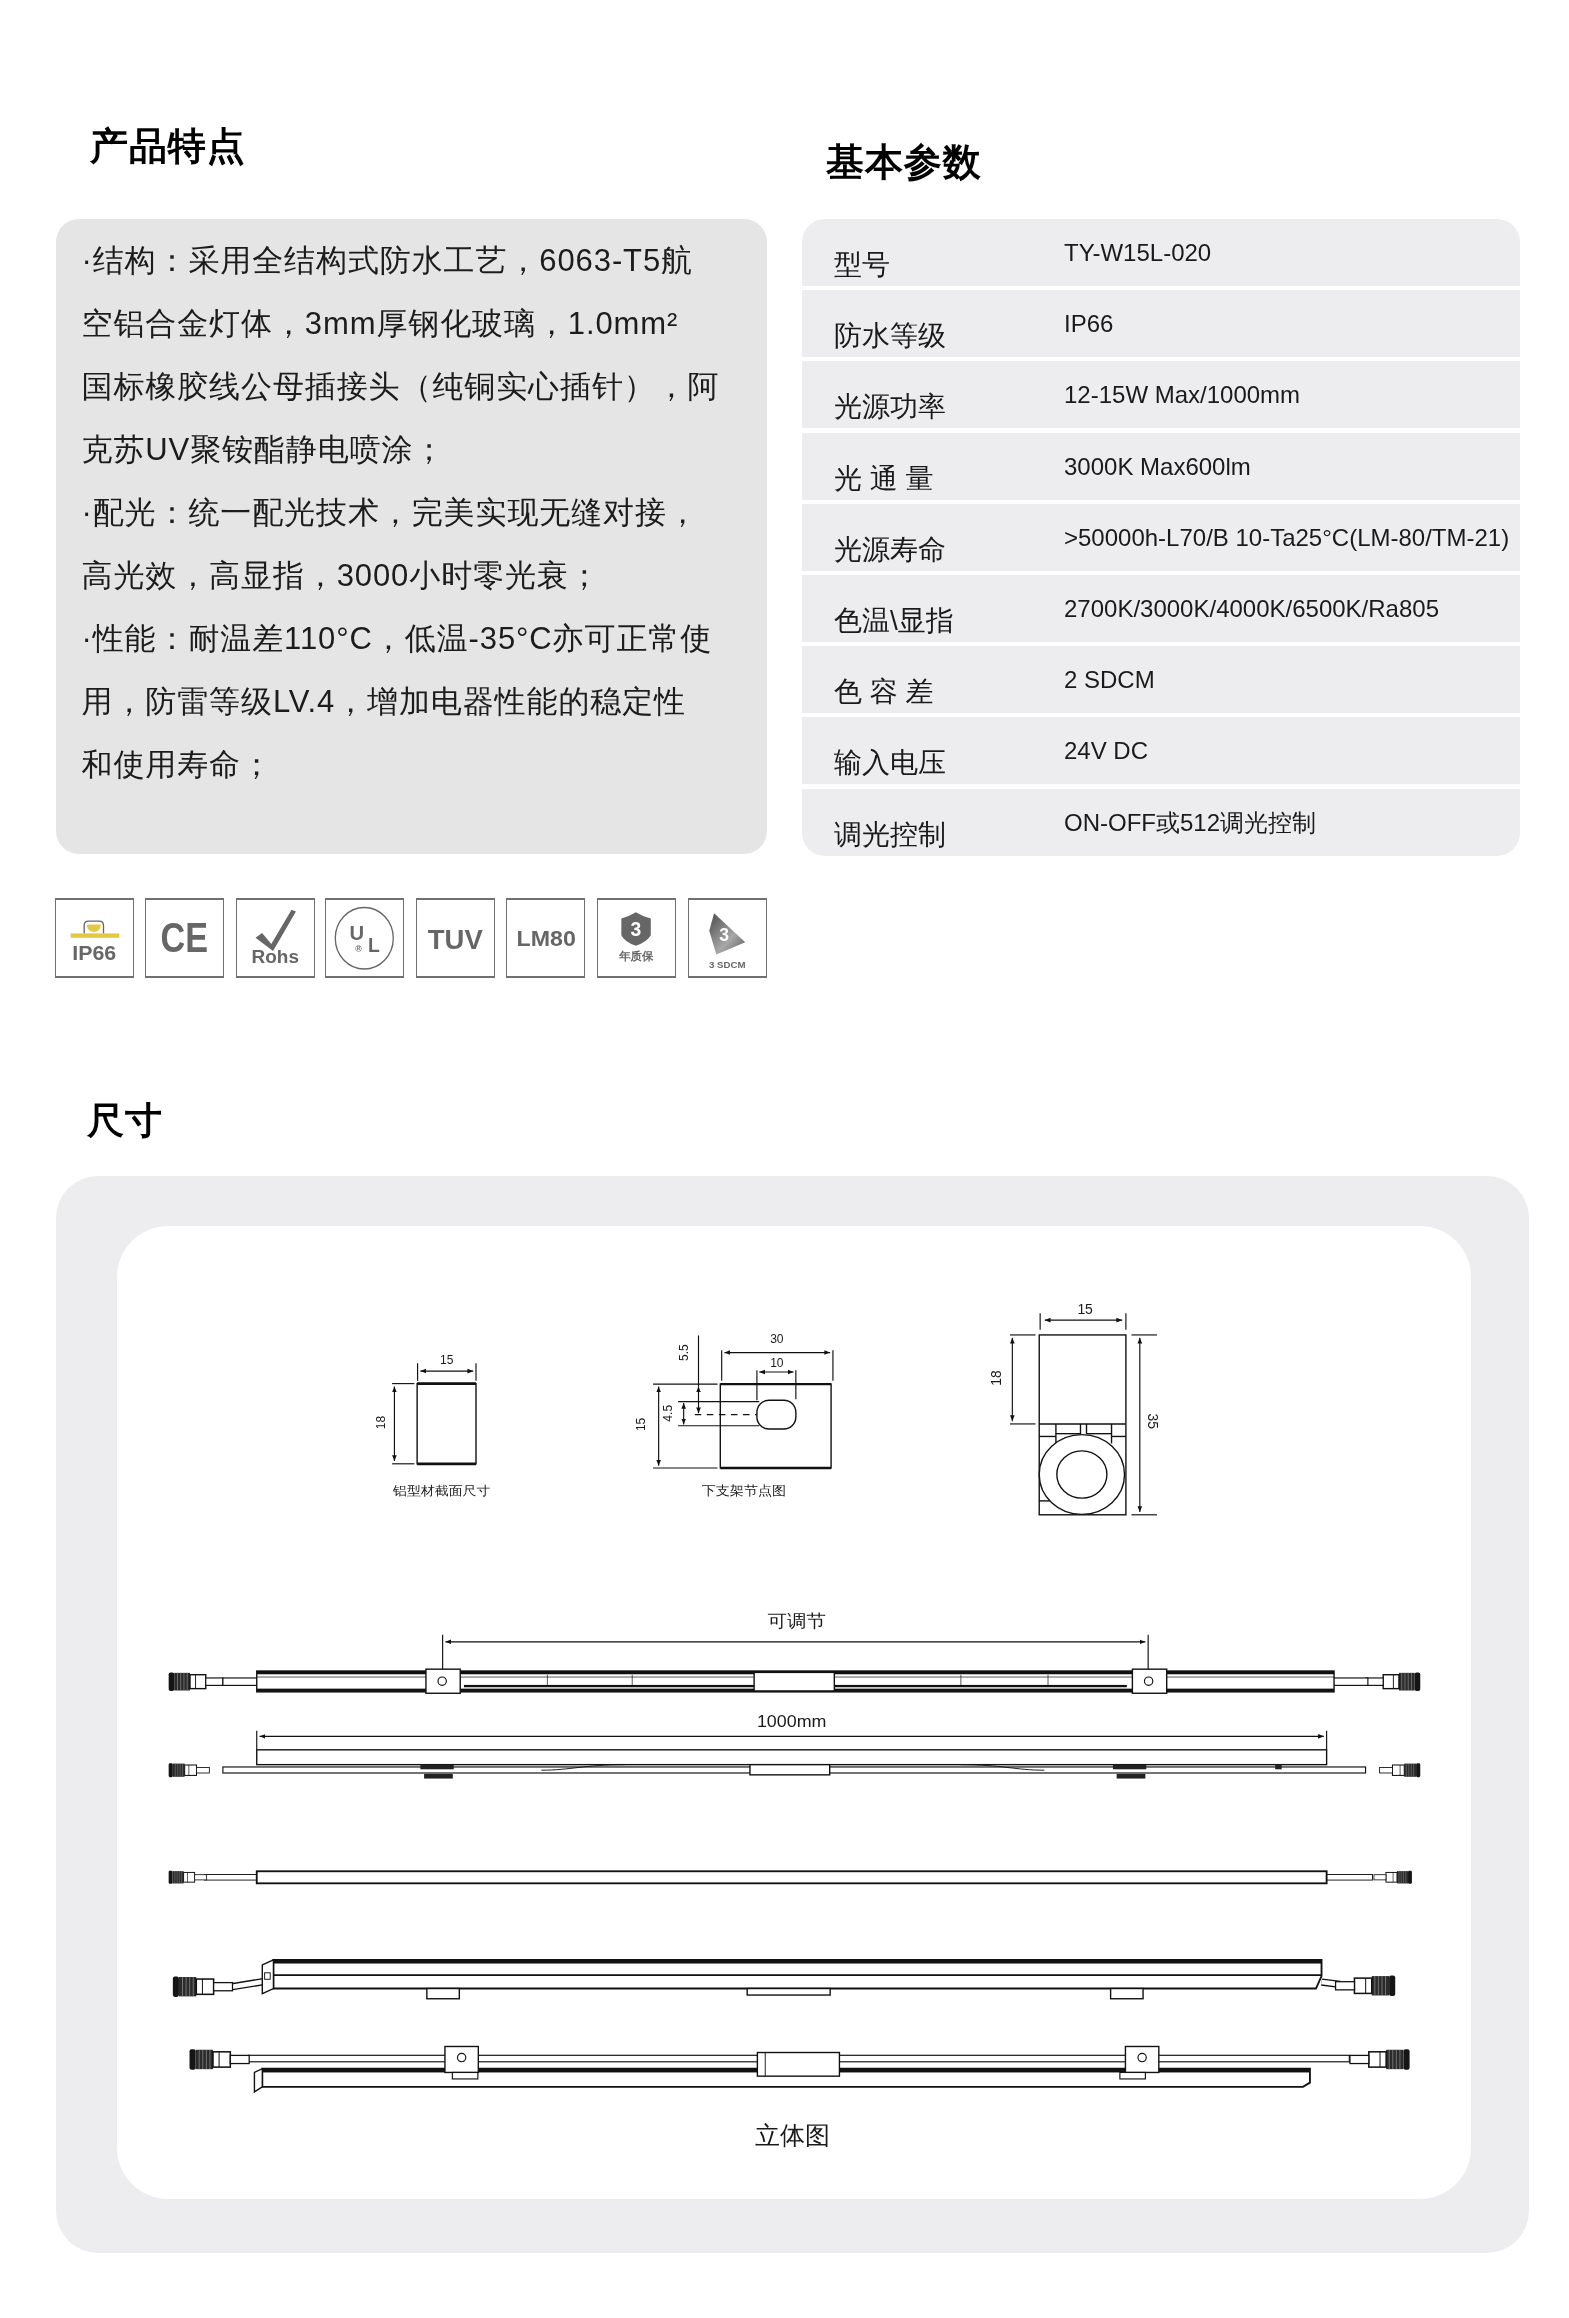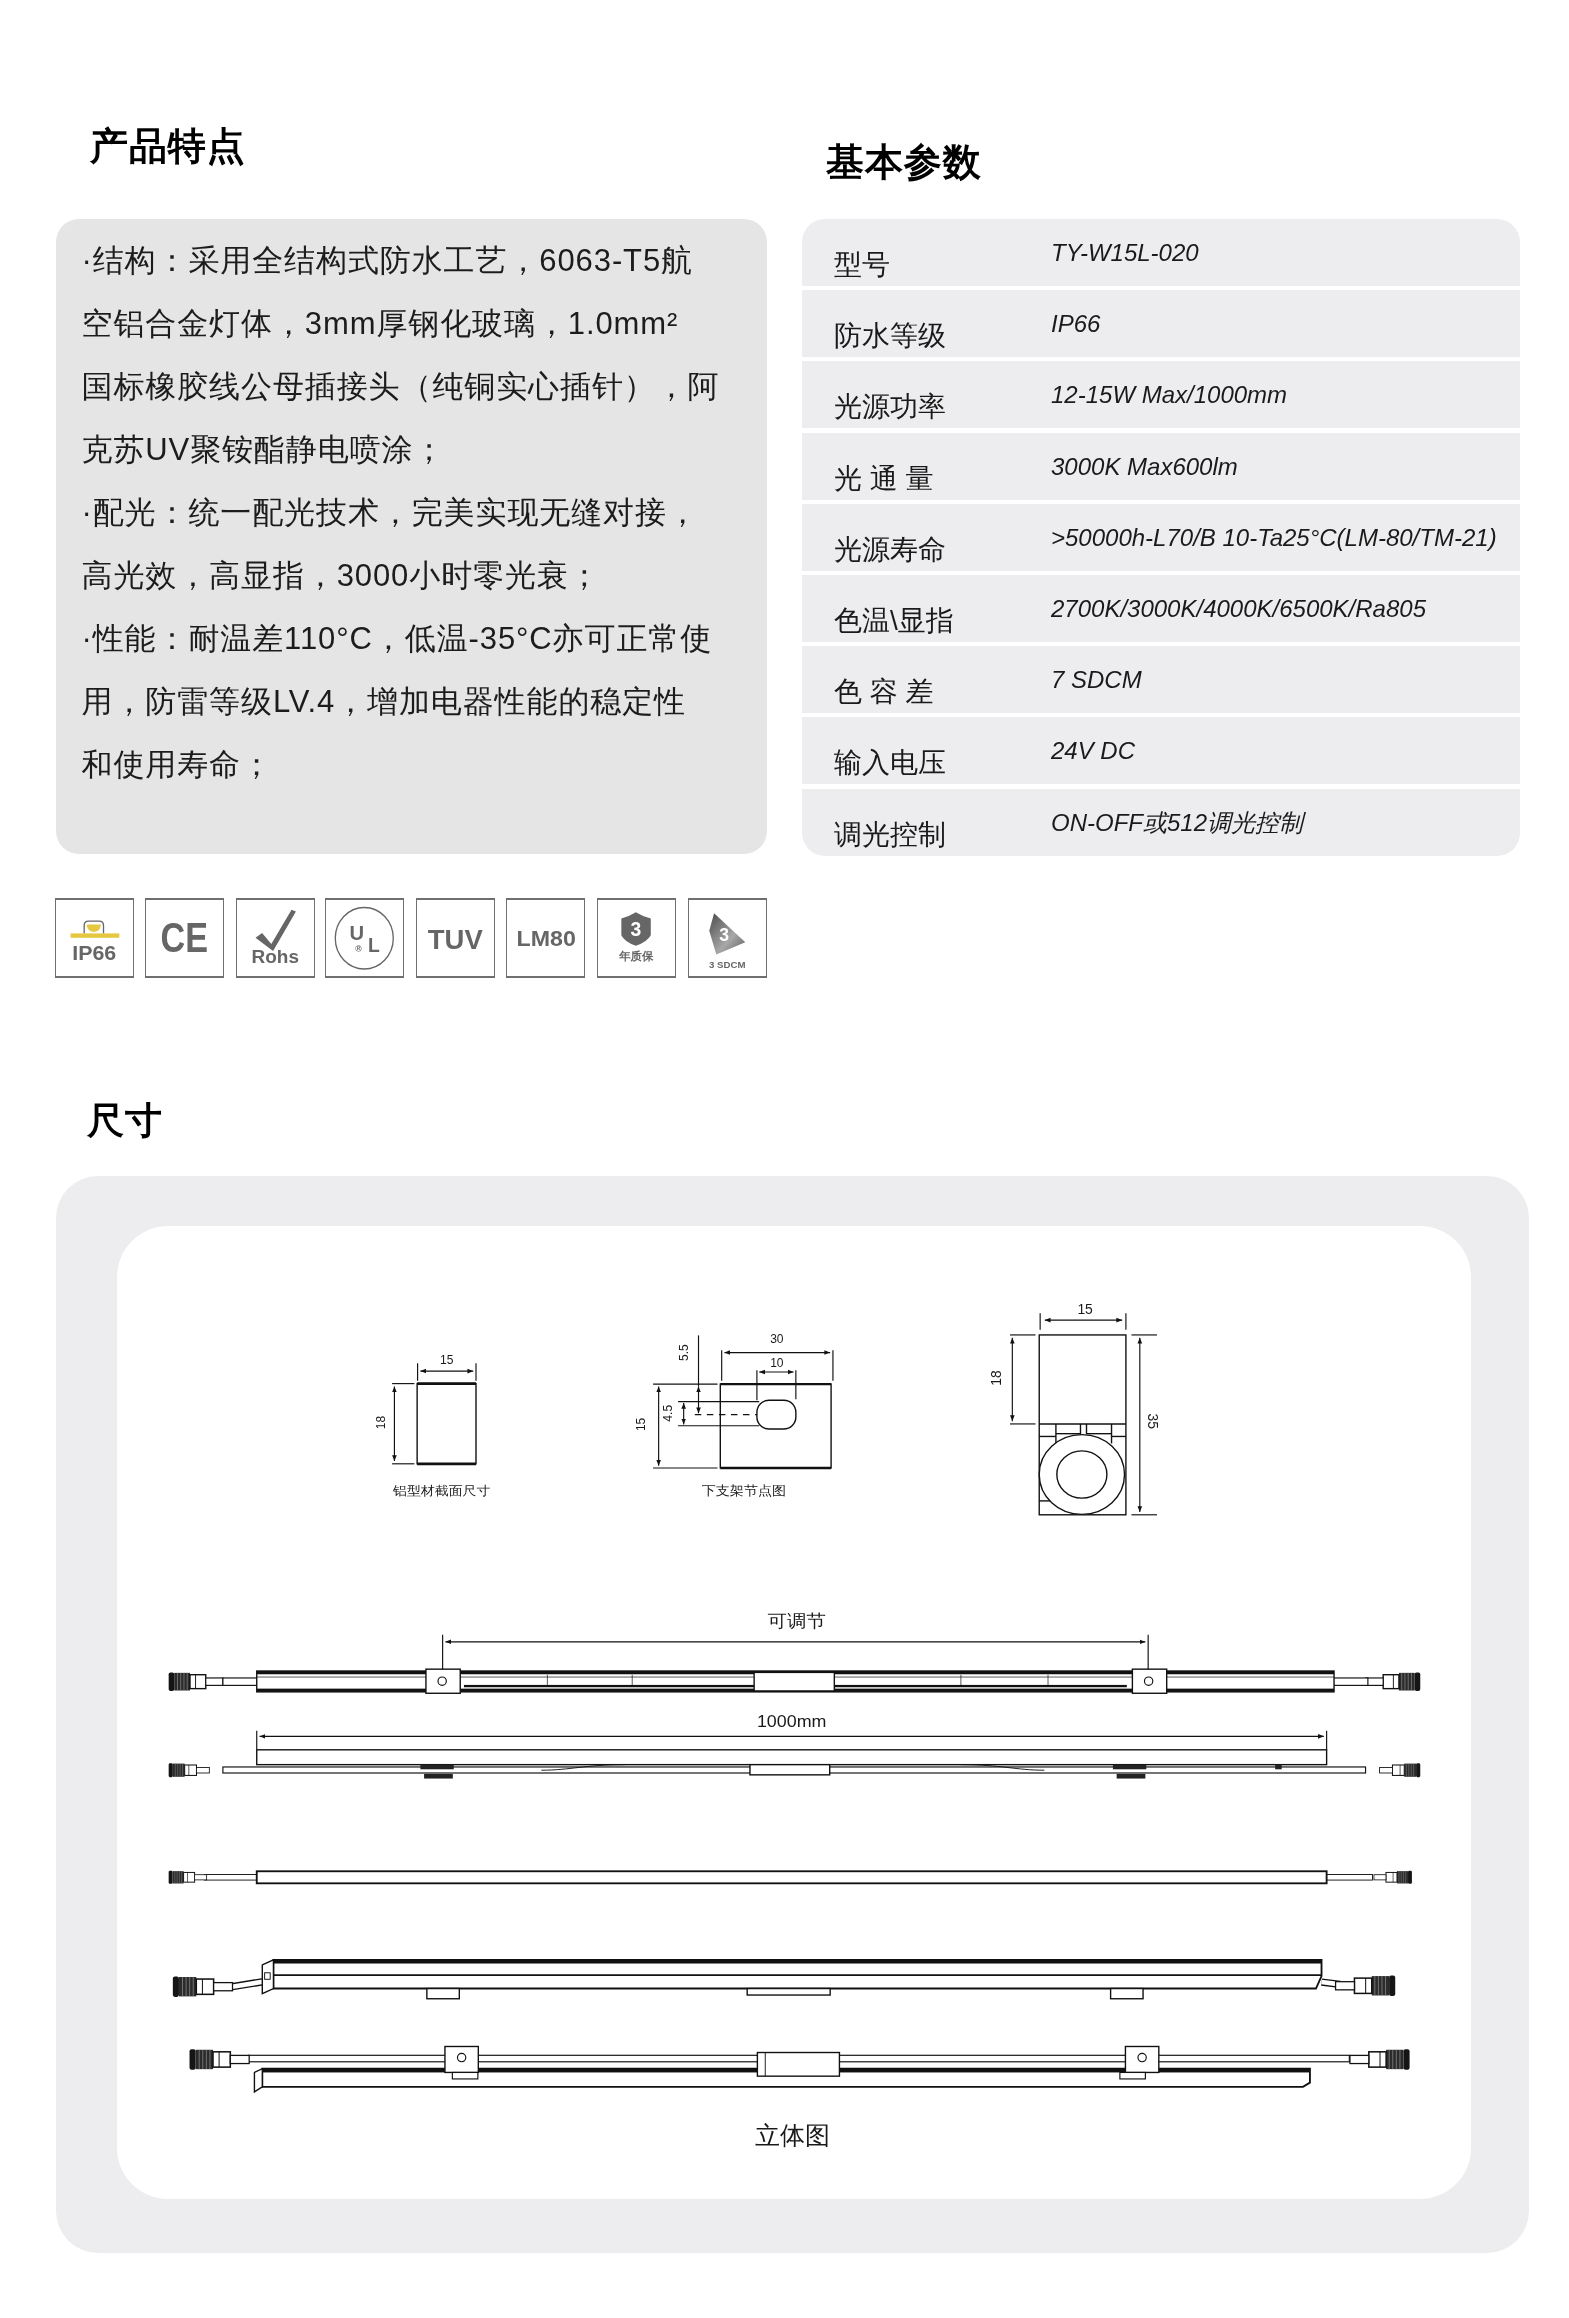--- a/index.html
+++ b/index.html
@@ -17,21 +17,21 @@
     position:absolute; left:56px; top:219px; width:711px; height:635px;
     background:#e5e5e5; border-radius:23px; padding:9.7px 0 0 25.5px; box-sizing:border-box;
   }
   .feat-line { font-size:31px; line-height:63px; height:63px; white-space:nowrap; letter-spacing:0.9px; color:#1c1c1c; }
   
   .param-table { position:absolute; left:802px; top:219px; width:718px; height:635px; }
   .param-row { position:relative; height:67px; margin-bottom:4.2px; background:#EDEDEF; }
   .param-row.first { border-radius:23px 23px 0 0; }
   .param-row.last { border-radius:0 0 23px 23px; margin-bottom:8px; }
   .param-label { position:absolute; left:32px; top:12px; line-height:67px; font-size:28px; color:#1a1a1a; white-space:nowrap; }
-  .param-value { position:absolute; left:249px; top:0; line-height:67px; font-size:24px; color:#1a1a1a; white-space:nowrap;font-style:italic; }
+  .param-value { position:absolute; left:262px; top:0; line-height:67px; font-size:24px; color:#1a1a1a; white-space:nowrap; }
   
   .cert {
     position:absolute; top:898px; width:79px; height:80px; box-sizing:border-box;
     border:1.4px solid #707070; border-top-width:2.3px; border-bottom-width:2.3px; background:#fff;
   }
   .cert svg { display:block; width:100%; height:100%; }
   .cert text { font-family:"Liberation Sans","DejaVu Sans",sans-serif; font-weight:700; fill:#666; }
   
   .dim-outer { position:absolute; left:56px; top:1176px; width:1473px; height:1077px; background:#EDEDEF; border-radius:42px; }
   .dim-inner { position:absolute; left:117px; top:1226px; width:1354px; height:973px; background:#fff; border-radius:51px; overflow:hidden; }
@@ -141,21 +141,21 @@
   <div class="param-row">
     <span class="param-label">光源寿命</span>
     <span class="param-value">&gt;50000h-L70/B 10-Ta25°C(LM-80/TM-21)</span>
   </div>
   <div class="param-row">
     <span class="param-label">色温\显指</span>
     <span class="param-value">2700K/3000K/4000K/6500K/Ra805</span>
   </div>
   <div class="param-row">
     <span class="param-label">色 容 差</span>
-    <span class="param-value">7 SDCM</span>
+    <span class="param-value">2 SDCM</span>
   </div>
   <div class="param-row">
     <span class="param-label">输入电压</span>
     <span class="param-value">24V DC</span>
   </div>
   <div class="param-row last">
     <span class="param-label">调光控制</span>
     <span class="param-value">ON-OFF或512调光控制</span>
   </div>
 </div>

